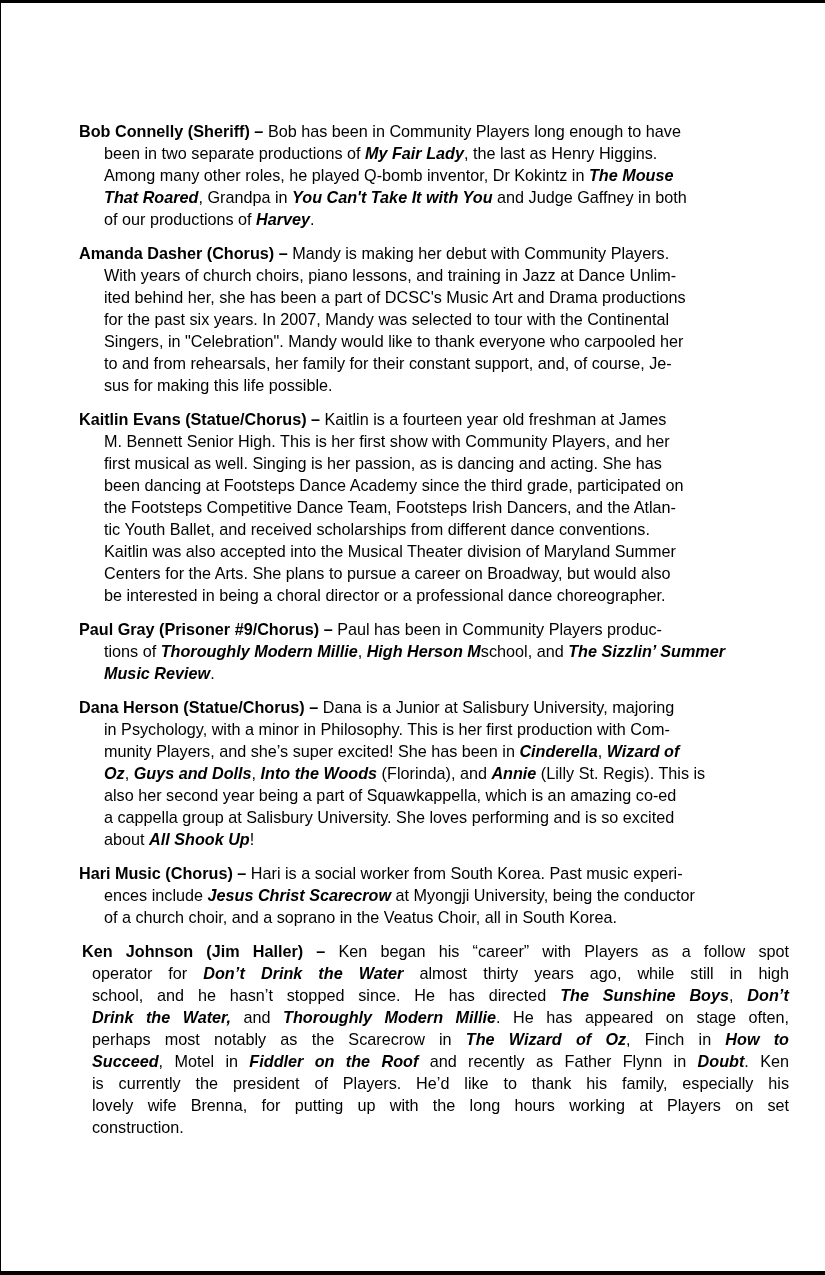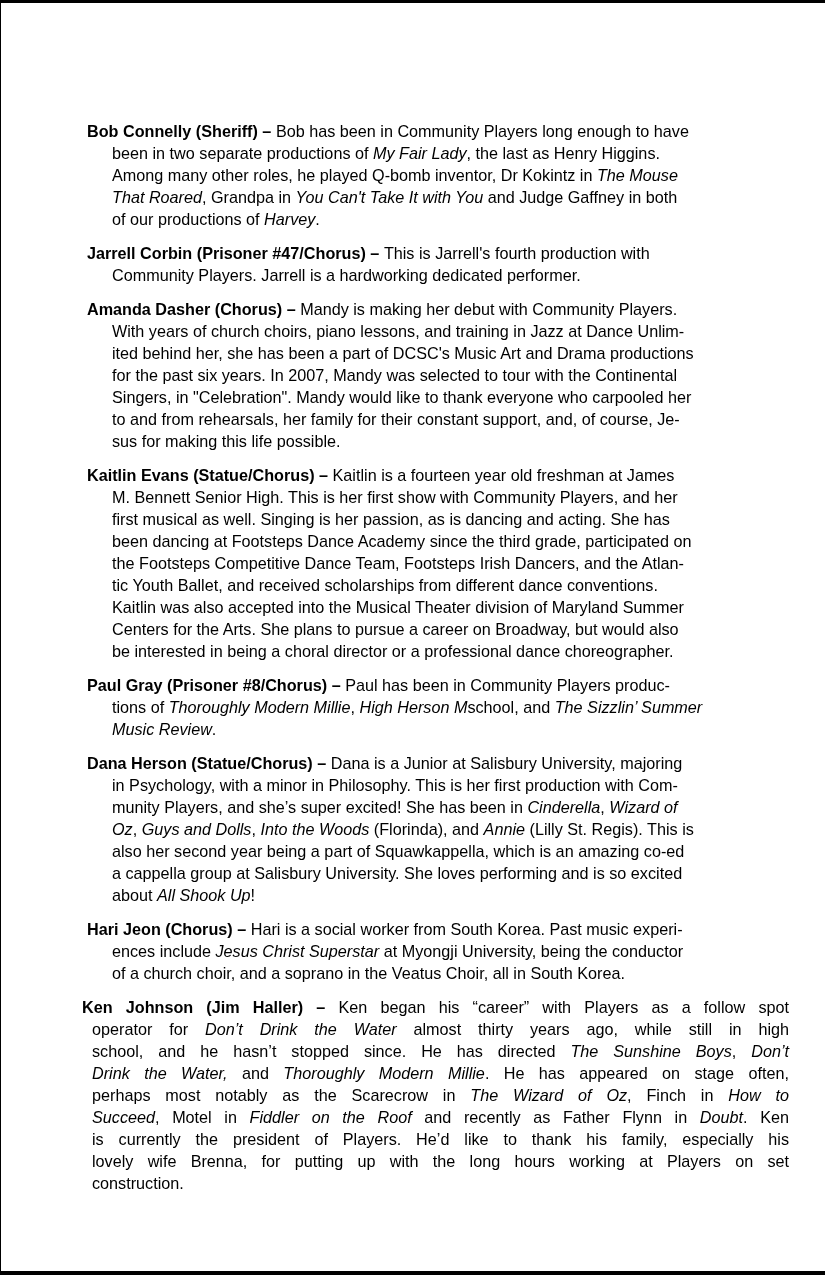--- a/index.html
+++ b/index.html
@@ -18,43 +18,42 @@
   .content {
     position: absolute;
     left: 79px;
     top: 120px;
     width: 710px;
     font-size: 16.2px;
     line-height: 22px;
     color: #000000;
   }
   p.bio {
-    margin: 0 0 12px 8px;
+    margin: 0 0 12px 0;
     padding-left: 25px;
     text-indent: -25px;
   }
   p.bio.justify {
     margin-left: 3px;
     padding-left: 10px;
     text-indent: -10px;
     text-align: justify;
     text-align-last: justify;
   }
   p.bio b { font-weight: bold; font-style: normal; }
-  p.bio i { font-style: italic; font-weight: normal; }
+  p.bio i { font-style: italic; font-weight: bold; }
 </style>
 </head>
 <body>
 
 <div class="scan-edge scan-edge-top"></div>
 <div class="scan-edge scan-edge-left"></div>
 <div class="scan-edge scan-edge-bottom"></div>
 
 <div class="content" id="bios">
     <p class="bio"><b>Bob Connelly (Sheriff) – </b><span>Bob has been in Community Players long enough to have<br>been in two separate productions of </span><i>My Fair Lady</i><span>, the last as Henry Higgins.<br>Among many other roles, he played Q-bomb inventor, Dr Kokintz in </span><i>The Mouse<br>That Roared</i><span>, Grandpa in </span><i>You Can't Take It with You</i><span> and Judge Gaffney in both<br>of our productions of </span><i>Harvey</i><span>.</span></p>
-    <p class="bio"><b>Jarrell Corbin (Prisoner #47/Chorus) – </b><span>This is Jarrell's fourth production with<br>Community Players. Jarrell is a hardworking dedicated performer.</span></p>
     <p class="bio"><b>Amanda Dasher (Chorus) – </b><span>Mandy is making her debut with Community Players.<br>With years of church choirs, piano lessons, and training in Jazz at Dance Unlim-<br>ited behind her, she has been a part of DCSC's Music Art and Drama productions<br>for the past six years. In 2007, Mandy was selected to tour with the Continental<br>Singers, in "Celebration". Mandy would like to thank everyone who carpooled her<br>to and from rehearsals, her family for their constant support, and, of course, Je-<br>sus for making this life possible.</span></p>
     <p class="bio"><b>Kaitlin Evans (Statue/Chorus) – </b><span>Kaitlin is a fourteen year old freshman at James<br>M. Bennett Senior High. This is her first show with Community Players, and her<br>first musical as well. Singing is her passion, as is dancing and acting. She has<br>been dancing at Footsteps Dance Academy since the third grade, participated on<br>the Footsteps Competitive Dance Team, Footsteps Irish Dancers, and the Atlan-<br>tic Youth Ballet, and received scholarships from different dance conventions.<br>Kaitlin was also accepted into the Musical Theater division of Maryland Summer<br>Centers for the Arts. She plans to pursue a career on Broadway, but would also<br>be interested in being a choral director or a professional dance choreographer.</span></p>
-    <p class="bio"><b>Paul Gray (Prisoner #8/Chorus) – </b><span>Paul has been in Community Players produc-<br>tions of </span><i>Thoroughly Modern Millie</i><span>, </span><i>High Herson M</i><span>school, and </span><i>The Sizzlin’ Summer<br>Music Review</i><span>.</span></p>
+    <p class="bio"><b>Paul Gray (Prisoner #9/Chorus) – </b><span>Paul has been in Community Players produc-<br>tions of </span><i>Thoroughly Modern Millie</i><span>, </span><i>High Herson M</i><span>school, and </span><i>The Sizzlin’ Summer<br>Music Review</i><span>.</span></p>
     <p class="bio"><b>Dana Herson (Statue/Chorus) – </b><span>Dana is a Junior at Salisbury University, majoring<br>in Psychology, with a minor in Philosophy. This is her first production with Com-<br>munity Players, and she’s super excited! She has been in </span><i>Cinderella</i><span>, </span><i>Wizard of<br>Oz</i><span>, </span><i>Guys and Dolls</i><span>, </span><i>Into the Woods</i><span> (Florinda), and </span><i>Annie</i><span> (Lilly St. Regis). This is<br>also her second year being a part of Squawkappella, which is an amazing co-ed<br>a cappella group at Salisbury University. She loves performing and is so excited<br>about </span><i>All Shook Up</i><span>!</span></p>
-    <p class="bio"><b>Hari Jeon (Chorus) – </b><span>Hari is a social worker from South Korea. Past music experi-<br>ences include </span><i>Jesus Christ Superstar</i><span> at Myongji University, being the conductor<br>of a church choir, and a soprano in the Veatus Choir, all in South Korea.</span></p>
+    <p class="bio"><b>Hari Music (Chorus) – </b><span>Hari is a social worker from South Korea. Past music experi-<br>ences include </span><i>Jesus Christ Scarecrow</i><span> at Myongji University, being the conductor<br>of a church choir, and a soprano in the Veatus Choir, all in South Korea.</span></p>
     <p class="bio justify"><b>Ken Johnson (Jim Haller) – </b><span>Ken began his “career” with Players as a follow spot<br>operator for </span><i>Don’t Drink the Water</i><span> almost thirty years ago, while still in high<br>school, and he hasn’t stopped since. He has directed </span><i>The Sunshine Boys</i><span>, </span><i>Don’t<br>Drink the Water,</i><span> and </span><i>Thoroughly Modern Millie</i><span>. He has appeared on stage often,<br>perhaps most notably as the Scarecrow in </span><i>The Wizard of Oz</i><span>, Finch in </span><i>How to<br>Succeed</i><span>, Motel in </span><i>Fiddler on the Roof</i><span> and recently as Father Flynn in </span><i>Doubt</i><span>. Ken<br>is currently the president of Players. He’d like to thank his family, especially his<br>lovely wife Brenna, for putting up with the long hours working at Players on set<br>construction.</span></p>
   </div>
 
 </body></html>

